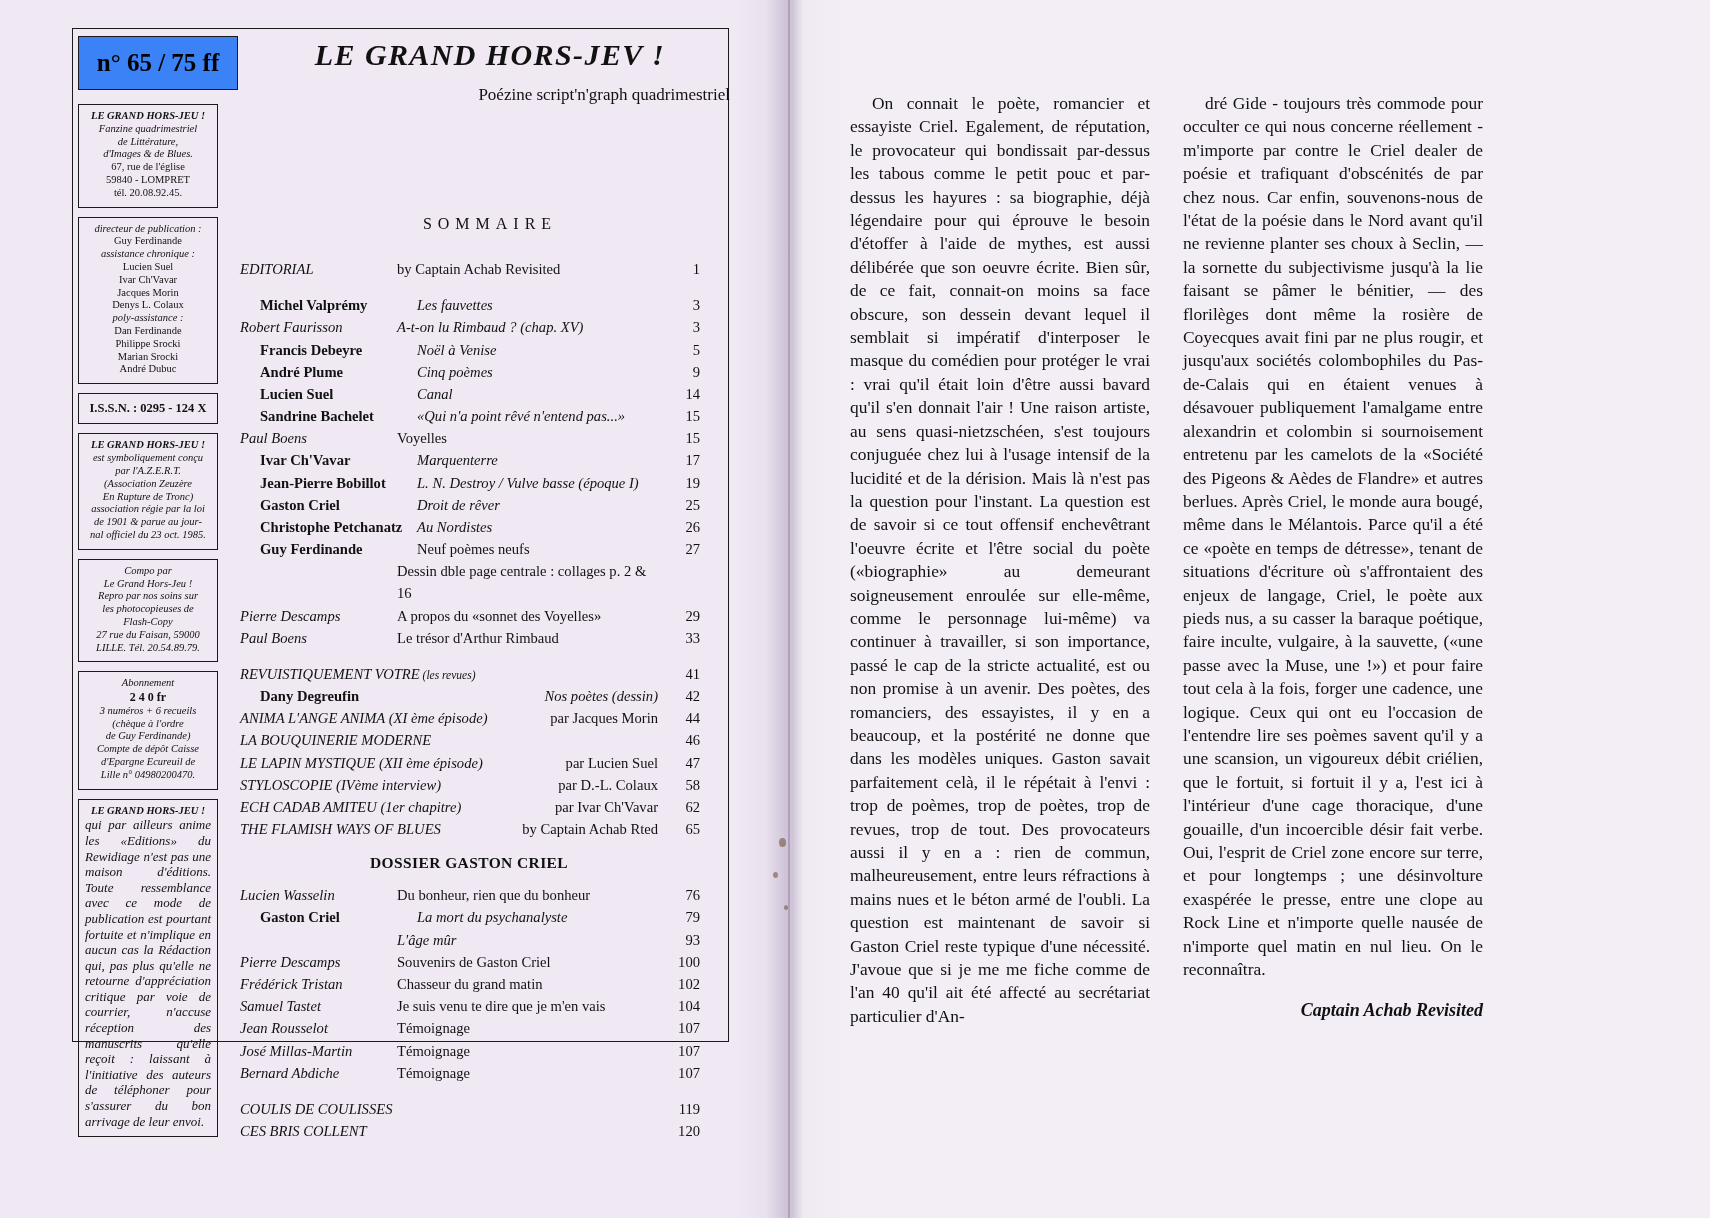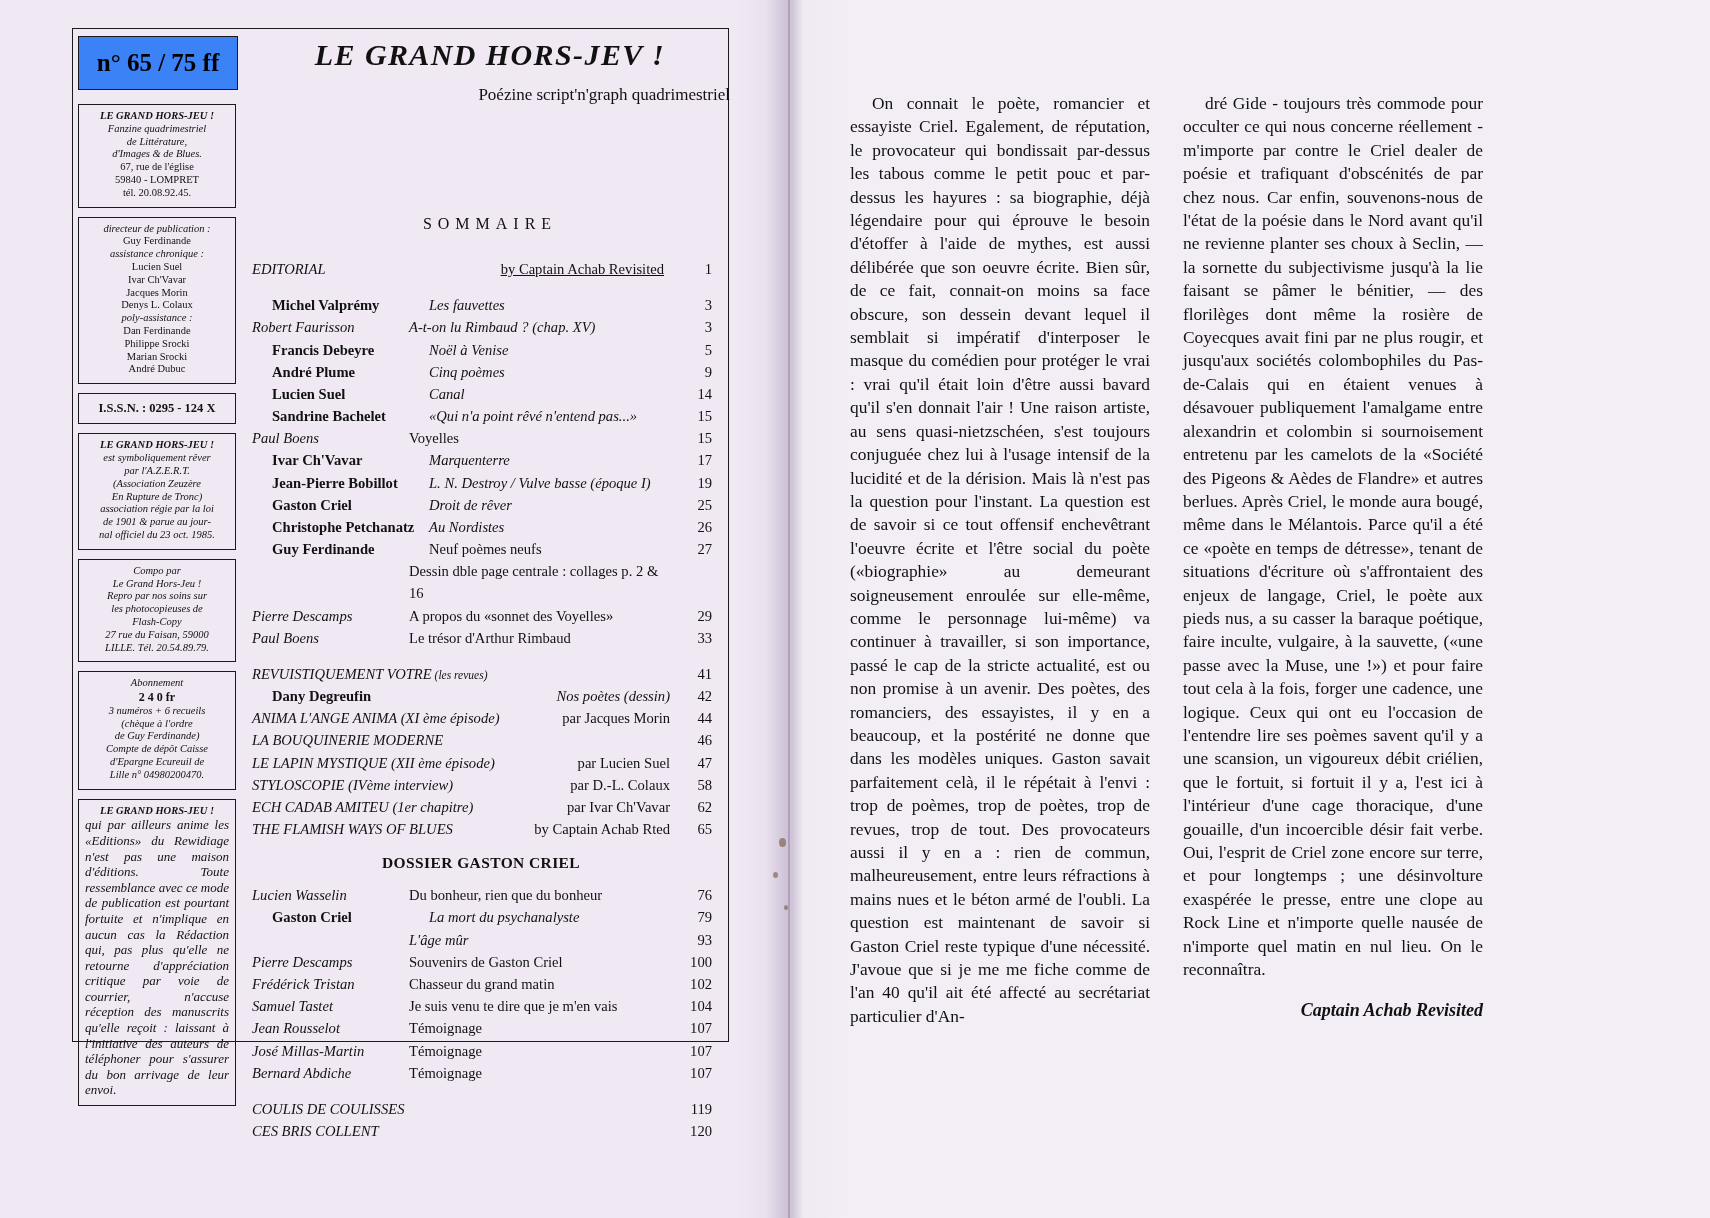--- a/index.html
+++ b/index.html
@@ -53,34 +53,34 @@
     position:absolute;left:250px;top:38px;width:480px;
     font-family:"Liberation Serif",serif;font-style:italic;font-weight:bold;
     font-size:30px;letter-spacing:1.4px;color:#111;
     text-align:center;
   }
   .masthead-sub{
     position:absolute;left:250px;top:85px;width:480px;
     text-align:right;font-size:17px;color:#111;
   }
   
-  .rail{position:absolute;left:78px;top:104px;width:158px;}
+  .rail{position:absolute;left:78px;top:104px;width:140px;}
   .rail-box{
     border:1.5px solid #1a1a1a;margin-bottom:9px;padding:5px 6px 7px 6px;
     text-align:center;font-size:10.5px;line-height:1.22;color:#111;
   }
   .rail-box .b{font-weight:bold;}
   .rail-box .i{font-style:italic;}
   .rail-just{text-align:justify;font-size:13px;line-height:1.2;font-style:italic;}
   
   .sommaire-title{
     position:absolute;left:255px;top:215px;width:470px;text-align:center;
     font-size:16px;letter-spacing:6px;color:#111;
   }
-  .toc{position:absolute;left:252px;top:258px;width:460px;font-size:14.6px;color:#111;}
+  .toc{position:absolute;left:240px;top:258px;width:460px;font-size:14.6px;color:#111;}
   .row{display:flex;align-items:baseline;line-height:1.52;}
   .c-auth{width:157px;flex:0 0 157px;}
   .c-titl{flex:1 1 auto;padding-right:6px;}
   .c-page{width:34px;flex:0 0 34px;text-align:right;}
   .bold{font-weight:bold;margin-left:20px;}
   .ital{font-style:italic;}
   .sm{font-size:11.5px;}
   .gap{height:14px;}
   .gap-s{height:8px;}
   .section-head{font-weight:bold;font-size:15.5px;letter-spacing:.4px;margin:0 0 4px 130px;}
@@ -145,21 +145,21 @@
     <div>Marian Srocki</div>
     <div>André Dubuc</div>
   </div>
 
   <div class="rail-box" style="padding:7px 4px;">
     <div class="b" style="font-size:12.5px;">I.S.S.N. : 0295 - 124 X</div>
   </div>
 
   <div class="rail-box">
     <div class="b i">LE GRAND HORS-JEU !</div>
-    <div class="i">est symboliquement rêver</div>
+    <div class="i">est symboliquement conçu</div>
     <div class="i">par l'A.Z.E.R.T.</div>
     <div class="i">(Association Zeuzère</div>
     <div class="i">En Rupture de Tronc)</div>
     <div class="i">association régie par la loi</div>
     <div class="i">de 1901 &amp; parue au jour-</div>
     <div class="i">nal officiel du 23 oct. 1985.</div>
   </div>
 
   <div class="rail-box">
     <div class="i">Compo par</div>
@@ -188,21 +188,21 @@
   </div>
 
 </div>
 
 <div class="sommaire-title">SOMMAIRE</div>
 
 <div class="toc">
 
   <div class="row">
     <div class="c-auth ital">EDITORIAL</div>
-    <div class="c-titl" style="text-align:right;padding-right:14px;text-decoration:underline;">by Captain Achab Revisited</div>
+    <div class="c-titl" style="padding-right:14px;">by Captain Achab Revisited</div>
     <div class="c-page">1</div>
   </div>
 
   <div class="gap"></div>
 
   <div id="toc-entries">
       <div class="row">
         <div class="c-auth bold">Michel Valprémy</div>
         <div class="c-titl ital">Les fauvettes</div>
         <div class="c-page">3</div>

